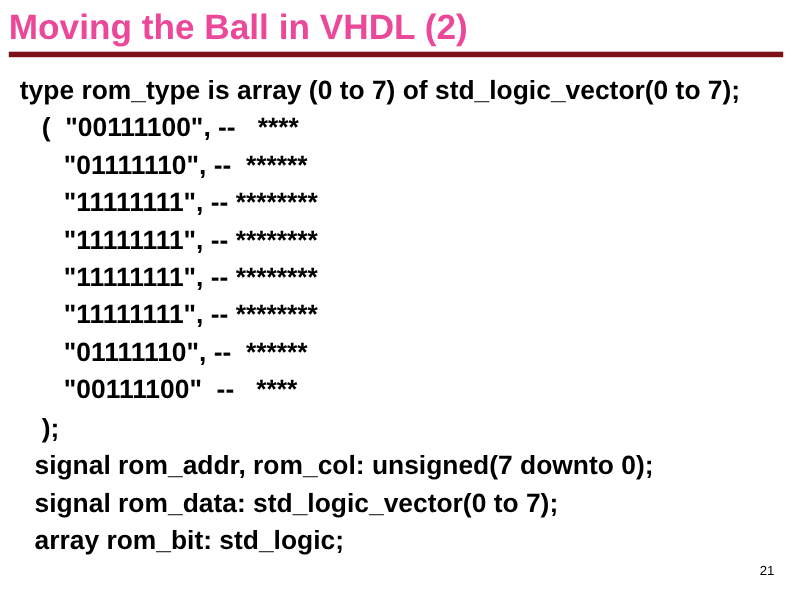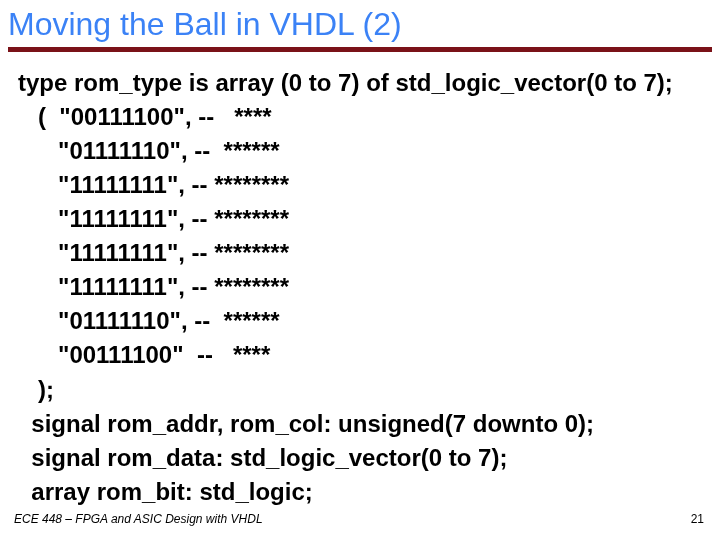--- a/index.html
+++ b/index.html
@@ -1,18 +1,18 @@
 <!DOCTYPE html>
 <html><head>
 <meta charset="utf-8">
 <style>
   * { margin: 0; padding: 0; box-sizing: border-box; }
   html, body { width: 720px; height: 540px; background: #fff; font-family: Arial, Helvetica, sans-serif; overflow: hidden; }
   .slide { width: 720px; height: 540px; position: relative; padding: 6px 8px 0 8px; }
-  .title { font-size: 32px; font-weight: normal; color: #3b82f6; letter-spacing: 0; line-height: 1.15; }
+  .title { font-size: 32px; font-weight: bold; color: #ec4899; letter-spacing: 0; line-height: 1.15; }
   .rule { height: 5px; background: #7a1218; margin-top: 4px; }
   .code { margin-top: 14px; padding-left: 10px; font-size: 24px; line-height: 1.42; color: #000; font-family: Arial, Helvetica, sans-serif; font-weight: bold; letter-spacing: 0; }
   .code div { white-space: pre; }
   .footer { position: absolute; left: 14px; bottom: 14px; font-size: 12px; font-style: italic; color: #000; }
   .pagenum { position: absolute; right: 16px; bottom: 14px; font-size: 12px; color: #000; }
 </style>
 </head>
 <body>
 <div class="slide">
   <div class="title">Moving the Ball in VHDL (2)</div>
@@ -27,15 +27,14 @@
     <div>      "11111111", -- ********</div>
     <div>      "11111111", -- ********</div>
     <div>      "01111110", --  ******</div>
     <div>      "00111100"  --   ****</div>
     <div>   );</div>
     <div>  signal rom_addr, rom_col: unsigned(7 downto 0);</div>
     <div>  signal rom_data: std_logic_vector(0 to 7);</div>
     <div>  array rom_bit: std_logic;</div>
   </div>
 
-  <div class="footer">ECE 448 – FPGA and ASIC Design with VHDL</div>
   <div class="pagenum">21</div>
 </div>
 
 </body></html>

